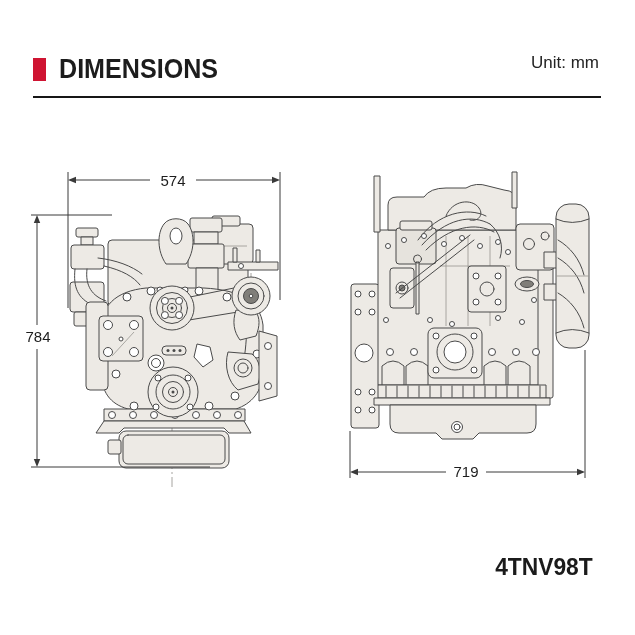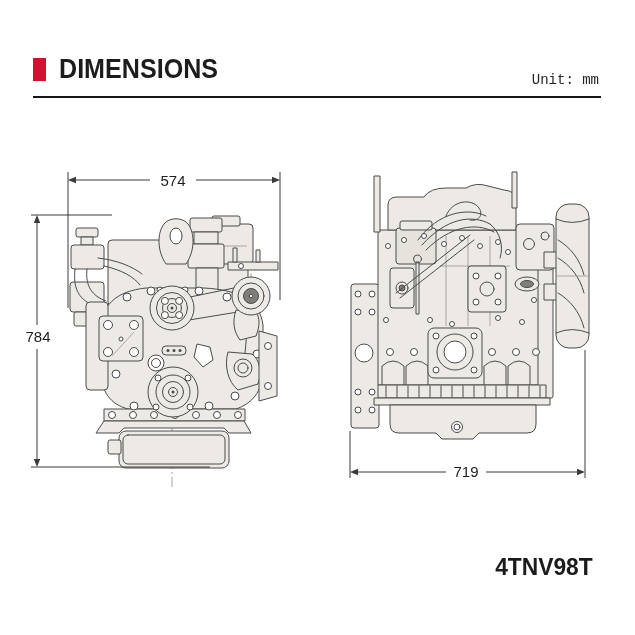--- a/index.html
+++ b/index.html
@@ -5,21 +5,21 @@
   html,body{margin:0;padding:0;}
   body{
     width:635px;height:635px;position:relative;background:#ffffff;
     font-family:"Liberation Sans", sans-serif;overflow:hidden;
   }
   .accent-square{position:absolute;left:33px;top:58px;width:13px;height:23px;background:#cf1432;}
   .page-title{
     position:absolute;left:59px;top:54px;font-size:27px;font-weight:700;color:#1c1c1c;
     letter-spacing:0px;transform:scaleX(.93);transform-origin:left center;white-space:nowrap;
   }
-  .unit-label{position:absolute;right:36px;top:72px;font-size:14px;color:#242424;font-family:Liberation Mono, monospace;}
+  .unit-label{position:absolute;right:36px;top:53px;font-size:17px;color:#242424;}
   .header-rule{position:absolute;left:33px;right:34px;top:96px;height:2px;background:#161616;}
   .model-label{
     position:absolute;right:42px;top:553px;font-size:24px;font-weight:700;color:#1b1b1b;
     transform:scaleX(.95);transform-origin:right center;white-space:nowrap;
   }
   .diagram-svg{position:absolute;left:0;top:0;}
   
   .fl{fill:#edeae5;stroke:#4a4a4a;stroke-width:1;stroke-linejoin:round;}
   .fw{fill:#ffffff;stroke:#4a4a4a;stroke-width:1;}
   .ln{fill:none;stroke:#4a4a4a;stroke-width:1;stroke-linecap:round;}

